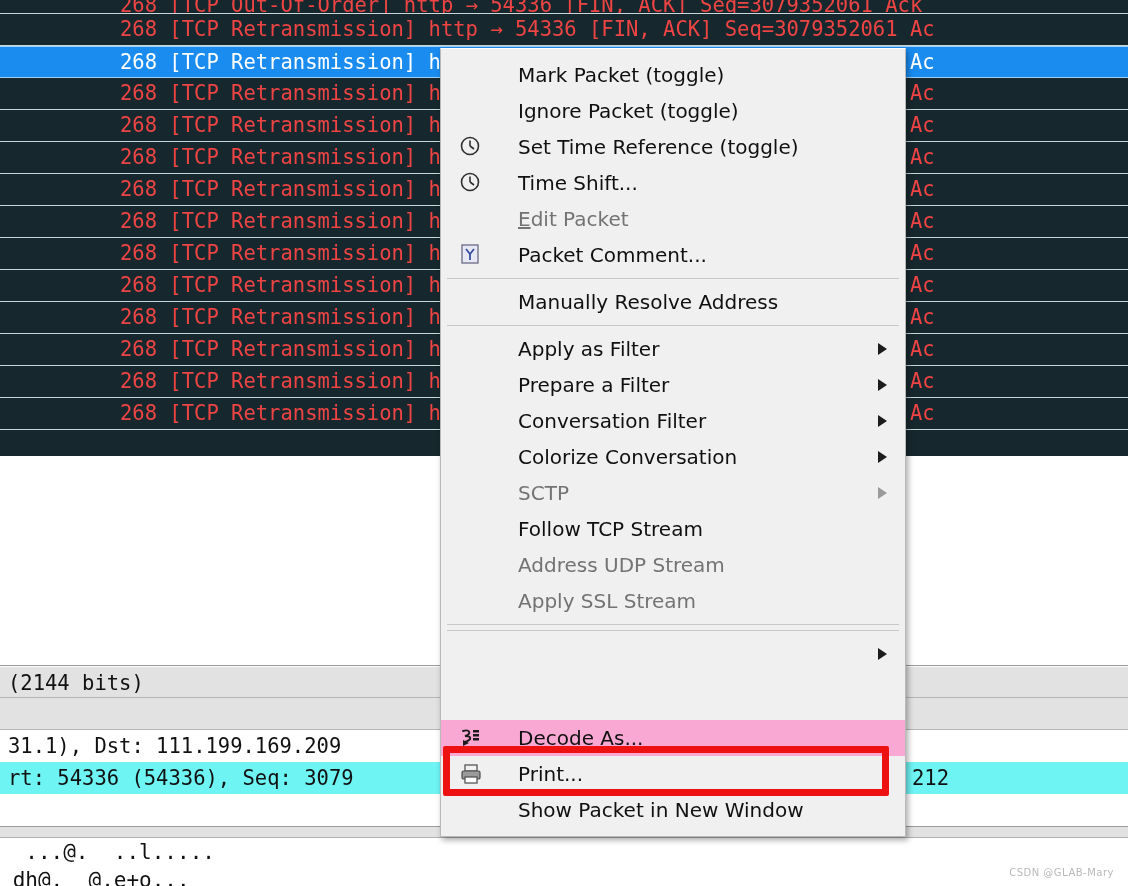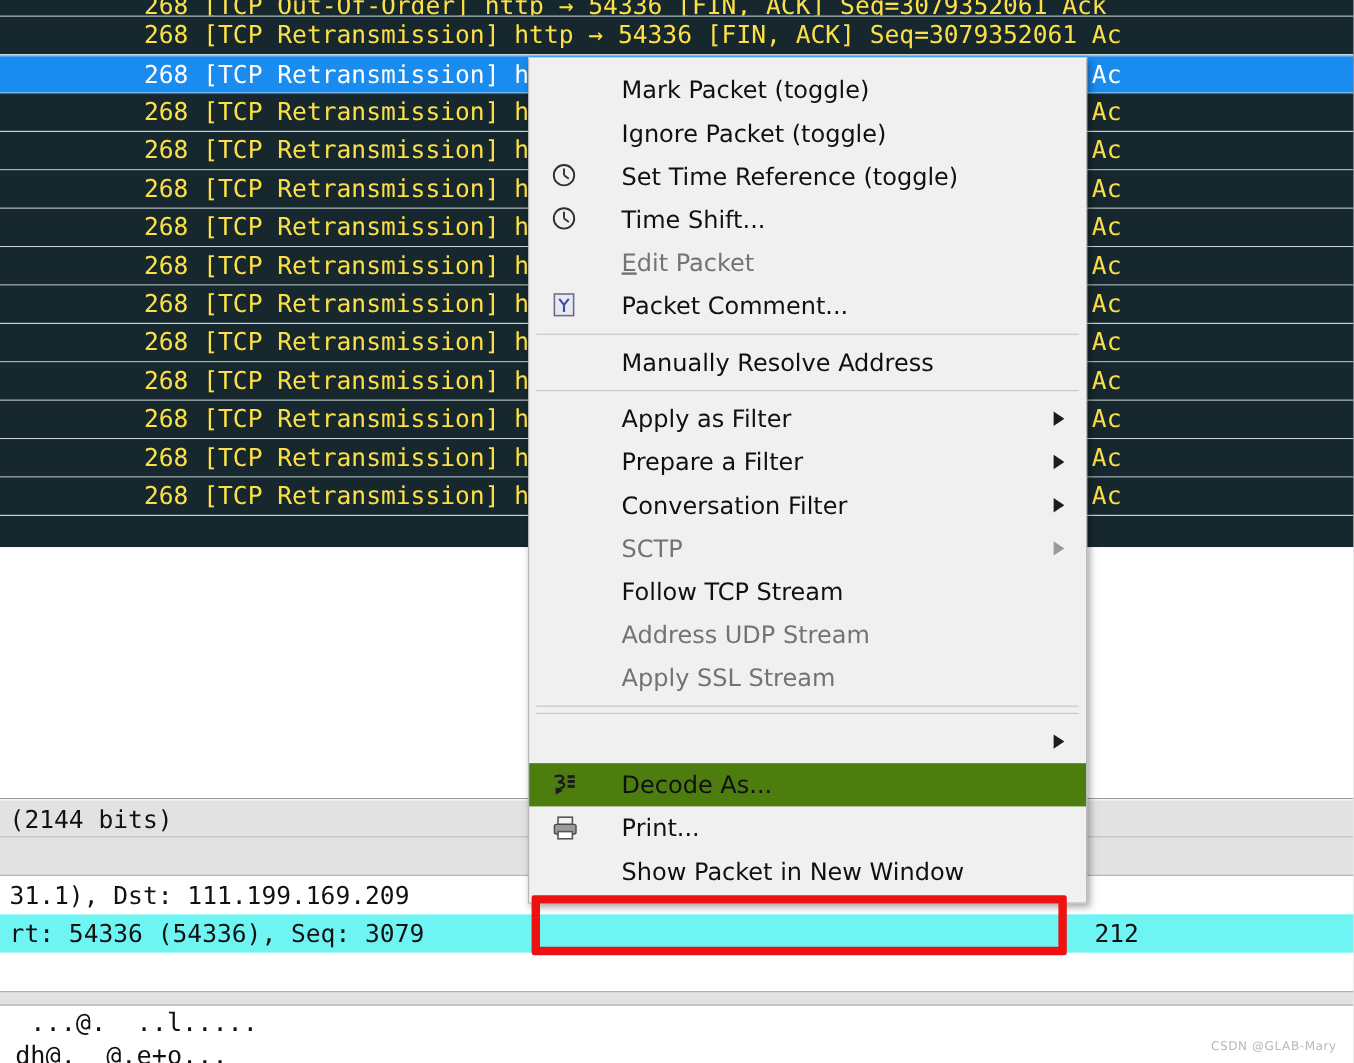--- a/index.html
+++ b/index.html
@@ -25,21 +25,21 @@
     background: #16282d;
     overflow: hidden;
   }
   .pkt-row {
     height: 32px;
     line-height: 31px;
     white-space: nowrap;
     font-family: "DejaVu Sans Mono", monospace;
     font-size: 20.5px;
     letter-spacing: 0px;
-    color: #fde047;
+    color: #ef4444;
     background: #16282d;
     border-bottom: 1px solid #c9d6d9;
     box-sizing: border-box;
     padding-left: 120px;
     overflow: hidden;
   }
   .pkt-row.partial {
     height: 14px;
     line-height: 10px;
     border-bottom: 1px solid #c9d6d9;
@@ -162,21 +162,22 @@
     width: 0; height: 0;
     border-left: 9px solid #1c1c1c;
     border-top: 6px solid transparent;
     border-bottom: 6px solid transparent;
   }
   .menu-item.disabled .arrow { border-left-color: #9a9a9a; }
   .menu-item .underline-first { text-decoration: underline; }
 
   
   #menu-item-decode-as {
-    background: #4d7c0f;
+    background: #f9a8d4;
+    margin-top: 48px;
   }
 
   
   #red-box {
     position: absolute;
     left: 443px;
     top: 746px;
     width: 446px;
     height: 50px;
     border: 7px solid #ee1111;
@@ -269,20 +270,21 @@
           <rect x="3" y="2" width="16" height="18" fill="#e8e8f4" stroke="#6a6a88" stroke-width="1.3"></rect>
           <path d="M7 6 L11 11 L15 6" fill="none" stroke="#3a4fa0" stroke-width="1.8"></path>
           <line x1="11" y1="11" x2="11" y2="17" stroke="#3a4fa0" stroke-width="1.8"></line>
         </svg></span><span>Packet Comment...</span></div>
     <div class="menu-sep"></div>
     <div class="menu-item"><span>Manually Resolve Address</span></div>
     <div class="menu-sep"></div>
     <div class="menu-item"><span>Apply as Filter</span><span class="arrow"></span></div>
     <div class="menu-item"><span>Prepare a Filter</span><span class="arrow"></span></div>
     <div class="menu-item"><span>Conversation Filter</span><span class="arrow"></span></div>
+    <div class="menu-item"><span>Colorize Conversation</span><span class="arrow"></span></div>
     <div class="menu-item disabled"><span>SCTP</span><span class="arrow"></span></div>
     <div class="menu-item"><span>Follow TCP Stream</span></div>
     <div class="menu-item disabled"><span>Address UDP Stream</span></div>
     <div class="menu-item disabled"><span>Apply SSL Stream</span></div>
     <div class="menu-sep"></div>
     <div class="menu-sep"></div>
     <div class="menu-item"><span class="arrow"></span></div>
     <div class="menu-item" id="menu-item-decode-as"><span class="m-icon"><svg width="24" height="24" viewBox="0 0 24 24">
           <path d="M4 5 C11 3 13 8 6 10 C12 10 14 13 6 16" fill="none" stroke="#1b1b1b" stroke-width="1.9" stroke-linecap="round"></path>
           <polygon points="4,14 10,17 4,20" fill="#1b1b1b"></polygon>

